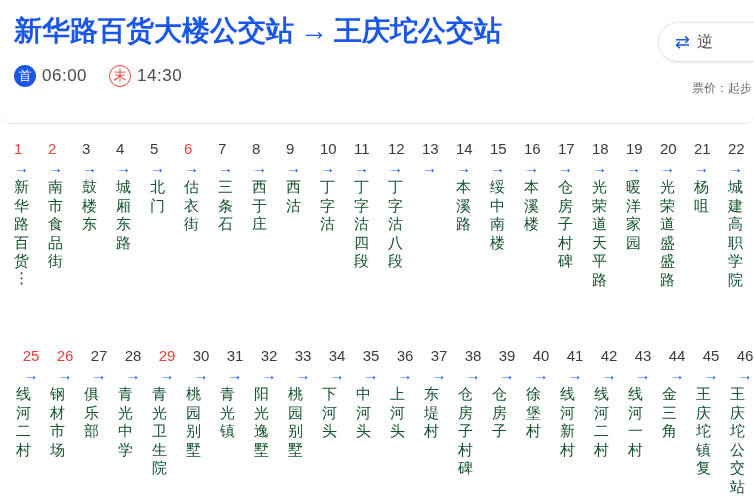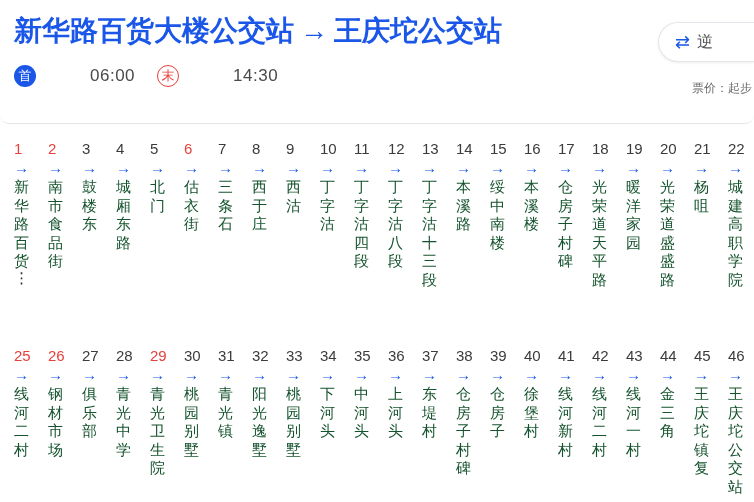--- a/index.html
+++ b/index.html
@@ -48,21 +48,20 @@
     margin-right: 6px;
     flex: 0 0 auto;
   }
   .tag-first { background: #1a57e8; color: #fff; }
   .tag-last  { background: #fff; color: #e8403a; border: 1px solid #e8403a; }
   .meta-time {
     font-size: 17px;
     color: #4a4a4a;
     margin-right: 22px;
     letter-spacing: 0.5px;
-    margin-left: 48px;
   }
 
   .reverse-btn {
     position: absolute;
     right: 0px; top: 22px;
     height: 40px;
     min-width: 96px;
     background: #ffffff;
     border: 1px solid #e3e6ea;
     border-right: none;
@@ -91,21 +90,21 @@
   .stops {
     position: relative;
     padding-left: 14px;
   }
   .stop-row {
     display: flex;
     align-items: flex-start;
     height: 207px;
     position: relative;
   }
-  .stop-row.row2 { height: 172px; }
+  .stop-row.row2 { height: 172px; text-align: center; }
 
   .stop {
     width: 34px;
     flex: 0 0 34px;
     position: relative;
     padding-top: 16px;
   }
   .stop-num {
     font-size: 15px;
     color: #3b3b3b;
@@ -218,21 +217,20 @@
           <div class="stop-name">丁字沽四段</div>
         </div>
         <div class="stop">
           <div class="stop-num">12</div>
           <div class="stop-arrow">→</div>
           <div class="stop-name">丁字沽八段</div>
         </div>
         <div class="stop">
           <div class="stop-num">13</div>
           <div class="stop-arrow">→</div>
-          <div class="stop-name">丁字沽十三段</div>
         </div>
         <div class="stop">
           <div class="stop-num">14</div>
           <div class="stop-arrow">→</div>
           <div class="stop-name">本溪路</div>
         </div>
         <div class="stop">
           <div class="stop-num">15</div>
           <div class="stop-arrow">→</div>
           <div class="stop-name">绥中南楼</div>

